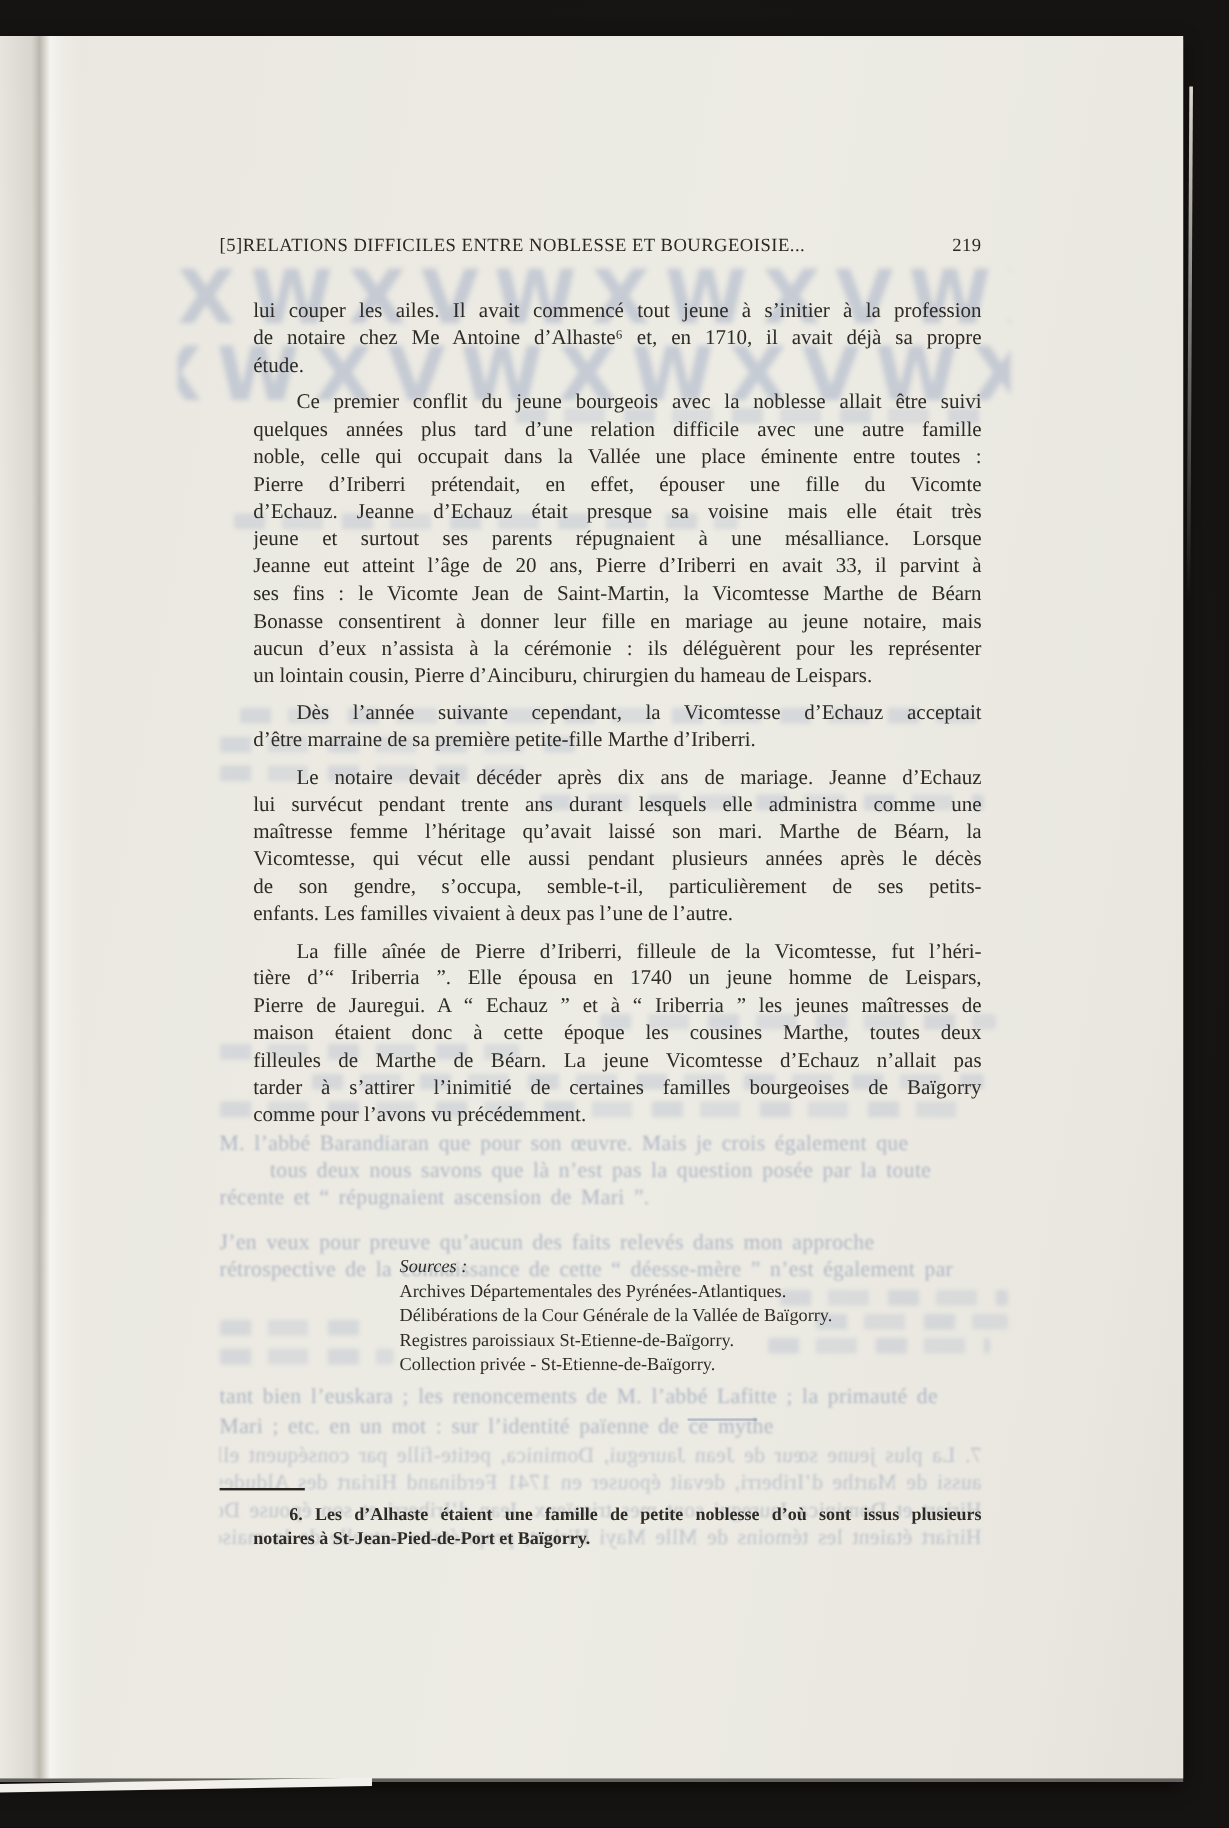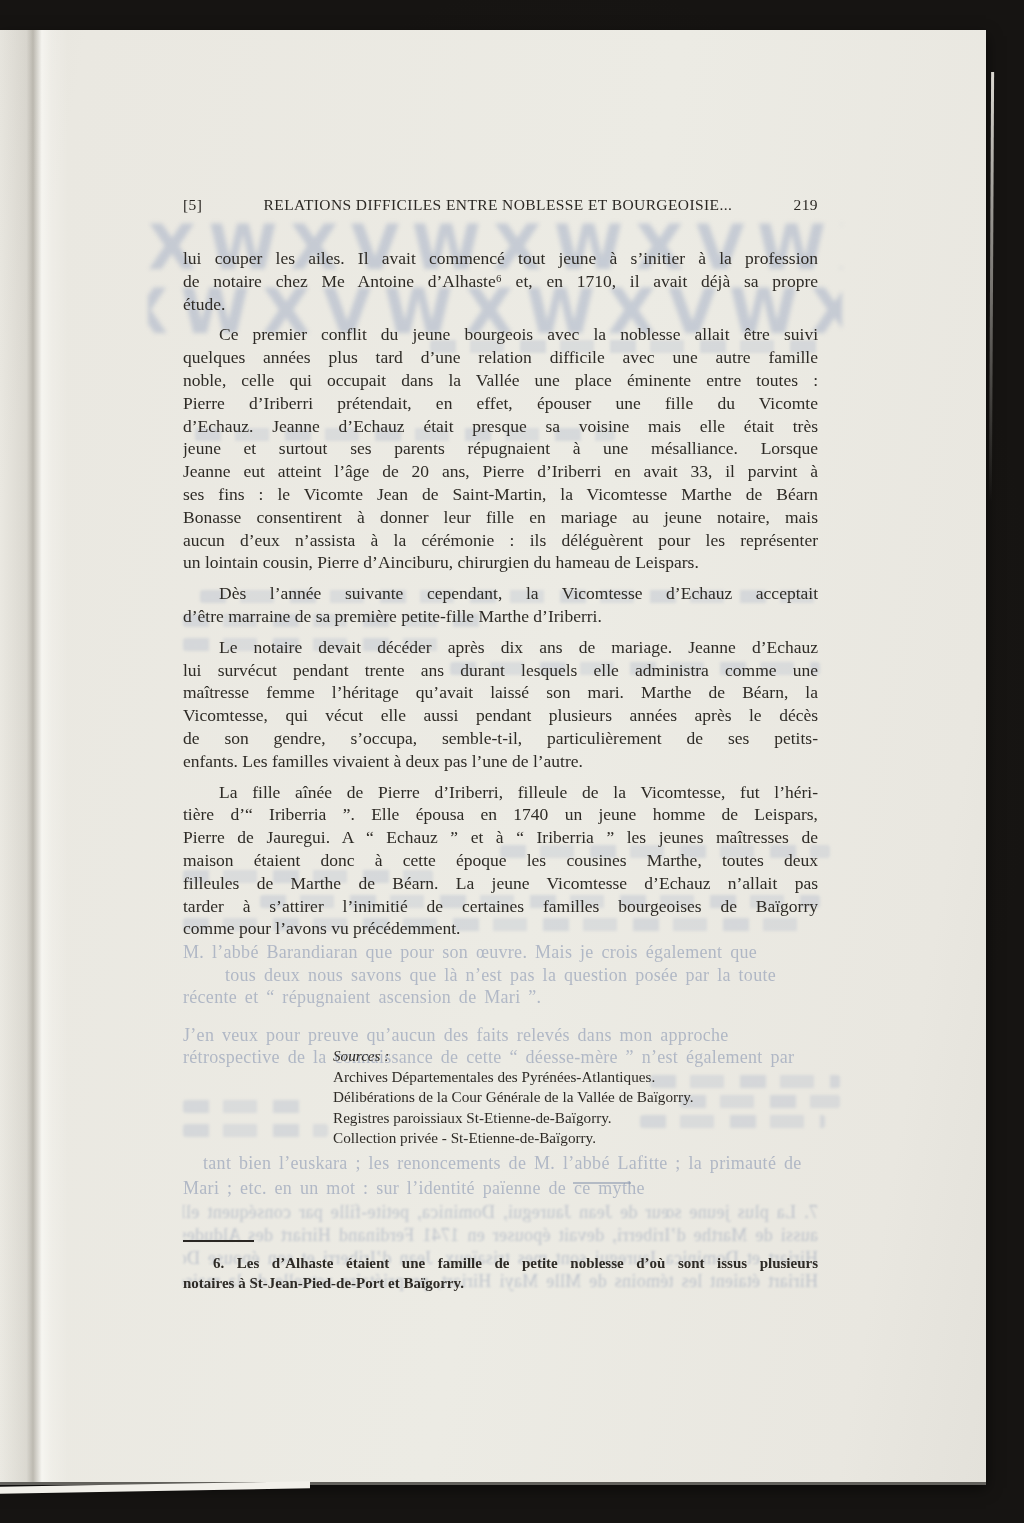--- a/index.html
+++ b/index.html
@@ -66,27 +66,27 @@
       rgba(148,162,192,.48) 40px 74px, rgba(148,162,192,0) 74px 90px);
     pointer-events:none;
   }
   .grule{position:absolute;height:2px;background:rgba(120,135,165,.48);filter:blur(.6px);}
   
   .running-head{
     position:absolute;top:166px;left:183px;width:635px;
     display:flex;align-items:baseline;
     font-size:15.5px;letter-spacing:.4px;color:#2b2824;
   }
-  .rh-title{flex:1;text-align:center;}
+  .rh-title{flex:1;text-align:left;}
   .body-text{
     position:absolute;top:217px;left:183px;width:635px;
     font-size:17.5px;line-height:22.8px;color:#2e2b26;
   }
   .para{margin-bottom:8px;}
-  .jline{text-align:justify;text-align-last:justify;overflow:hidden;}
+  .jline{text-align:justify;text-align-last:justify;overflow:hidden;margin-left:28px;}
   .jline.end{text-align-last:left;}
   .jline.first{text-indent:36px;}
   .sources{
     position:absolute;top:1016px;left:333px;width:470px;
     font-size:15.2px;line-height:20.6px;color:#2e2b26;
   }
   .src-label{font-style:italic;}
   .fn-rule{
     position:absolute;top:1210px;left:183px;width:71px;height:2px;background:#2a2723;
   }
@@ -107,21 +107,21 @@
     <div class="frow">XWXVWXWXVWXWXVWXWX</div>
     <div class="frow">XWXVWXWXVWXWXVWXWX</div>
   </div>
 
   <div>
       <div class="gline" style="top: 912px;">M. l’abbé Barandiaran que pour son œuvre. Mais je crois également que</div>
       <div class="gline" style="top: 935px; text-align: center;">tous deux nous savons que là n’est pas la question posée par la toute</div>
       <div class="gline" style="top: 957px;">récente et “ répugnaient ascension de Mari ”.</div>
       <div class="gline" style="top: 995px;">J’en veux pour preuve qu’aucun des faits relevés dans mon approche</div>
       <div class="gline" style="top: 1017px;">rétrospective de la connaissance de cette “ déesse-mère ” n’est également par</div>
-      <div class="gline" style="top: 1123px; margin-left: 20px;">tant bien l’euskara ; les renoncements de M. l’abbé Lafitte ; la primauté de</div>
+      <div class="gline" style="top: 1123px;">tant bien l’euskara ; les renoncements de M. l’abbé Lafitte ; la primauté de</div>
       <div class="gline" style="top: 1148px;">Mari ; etc. en un mot : sur l’identité païenne de ce mythe</div>
       <div class="gline gmirror" style="top: 1172px;">7. La plus jeune sœur de Jean Jauregui, Dominica, petite-fille par conséquent elle</div>
       <div class="gline gmirror" style="top: 1195px;">aussi de Marthe d’Iriberri, devait épouser en 1741 Ferdinand Hiriart des Aldudes. Ferdinand</div>
       <div class="gline gmirror" style="top: 1218px;">Hiriart et Dominica Jauregui sont mes trisaïeux. Jean d’Iriberri et son épouse Dominica</div>
       <div class="gline gmirror" style="top: 1241px;">Hiriart étaient les témoins de Mlle Mayi Hiriart, propriétaire actuelle de la maison</div>
     </div>
   <div>
       <div class="gstrip" style="top: 310px; left: 430px; width: 390px;"></div>
       <div class="gstrip" style="top: 398px; left: 195px; width: 420px;"></div>
       <div class="gstrip" style="top: 560px; left: 200px; width: 620px;"></div>

